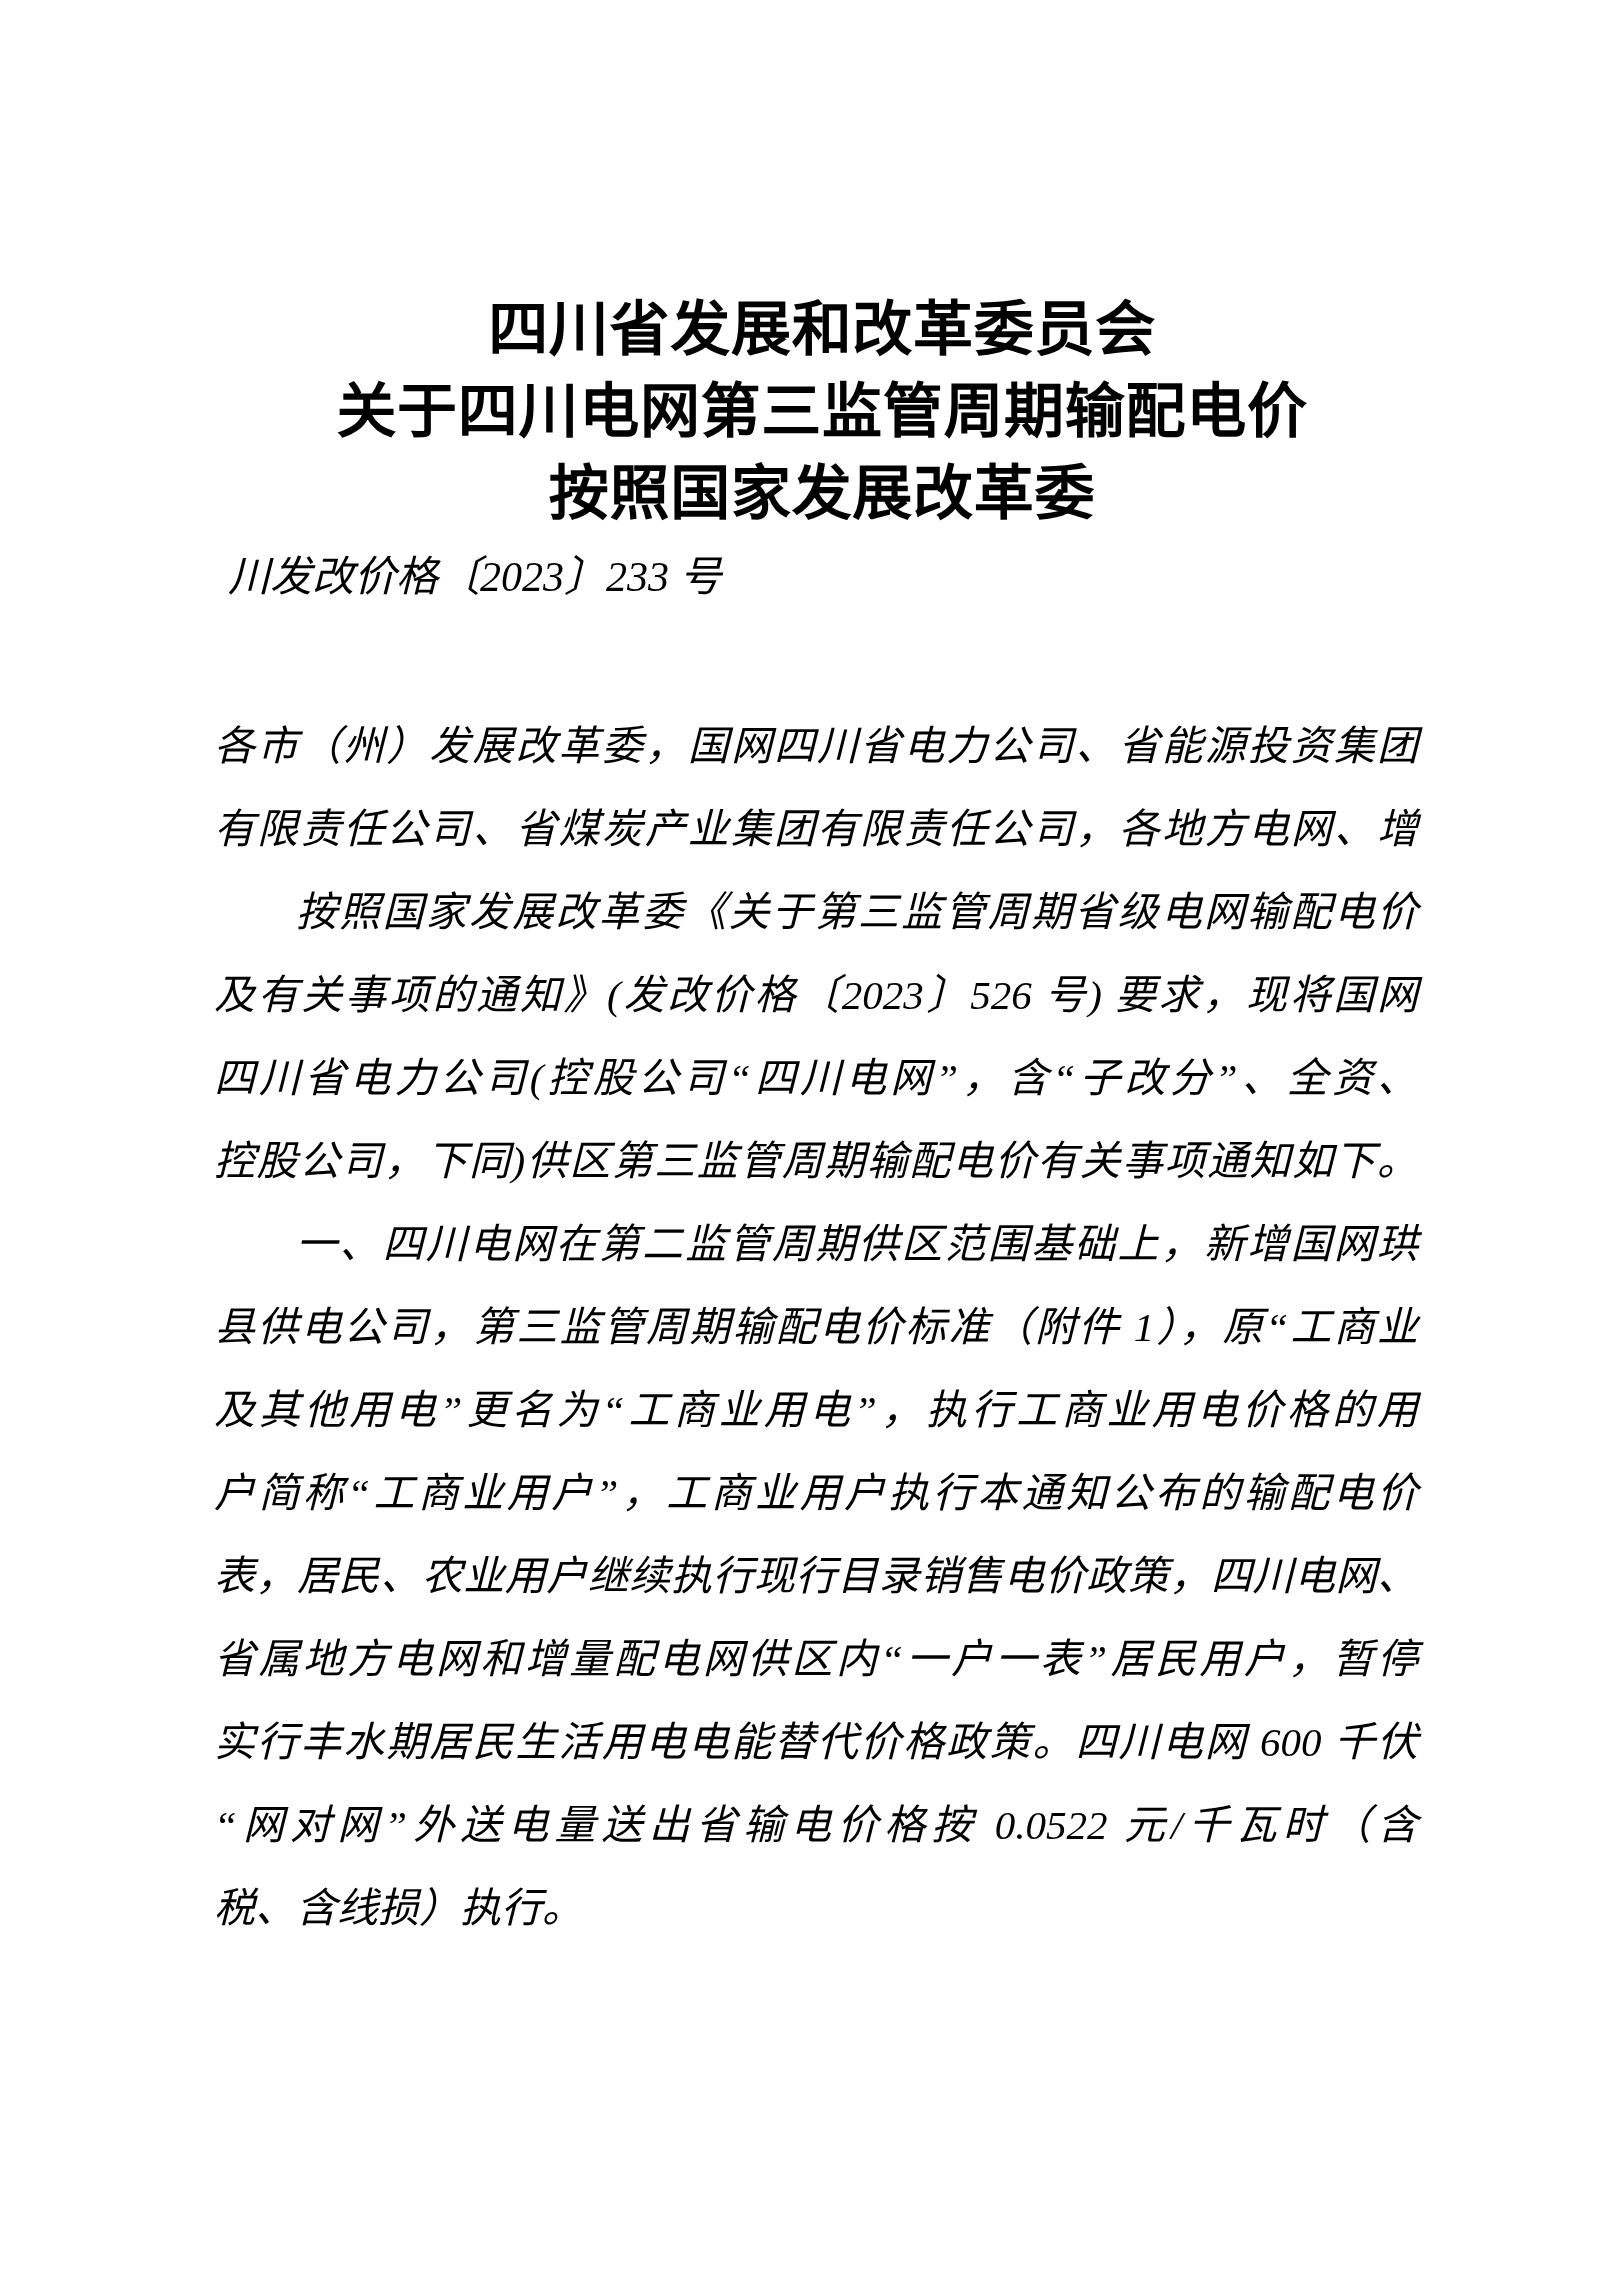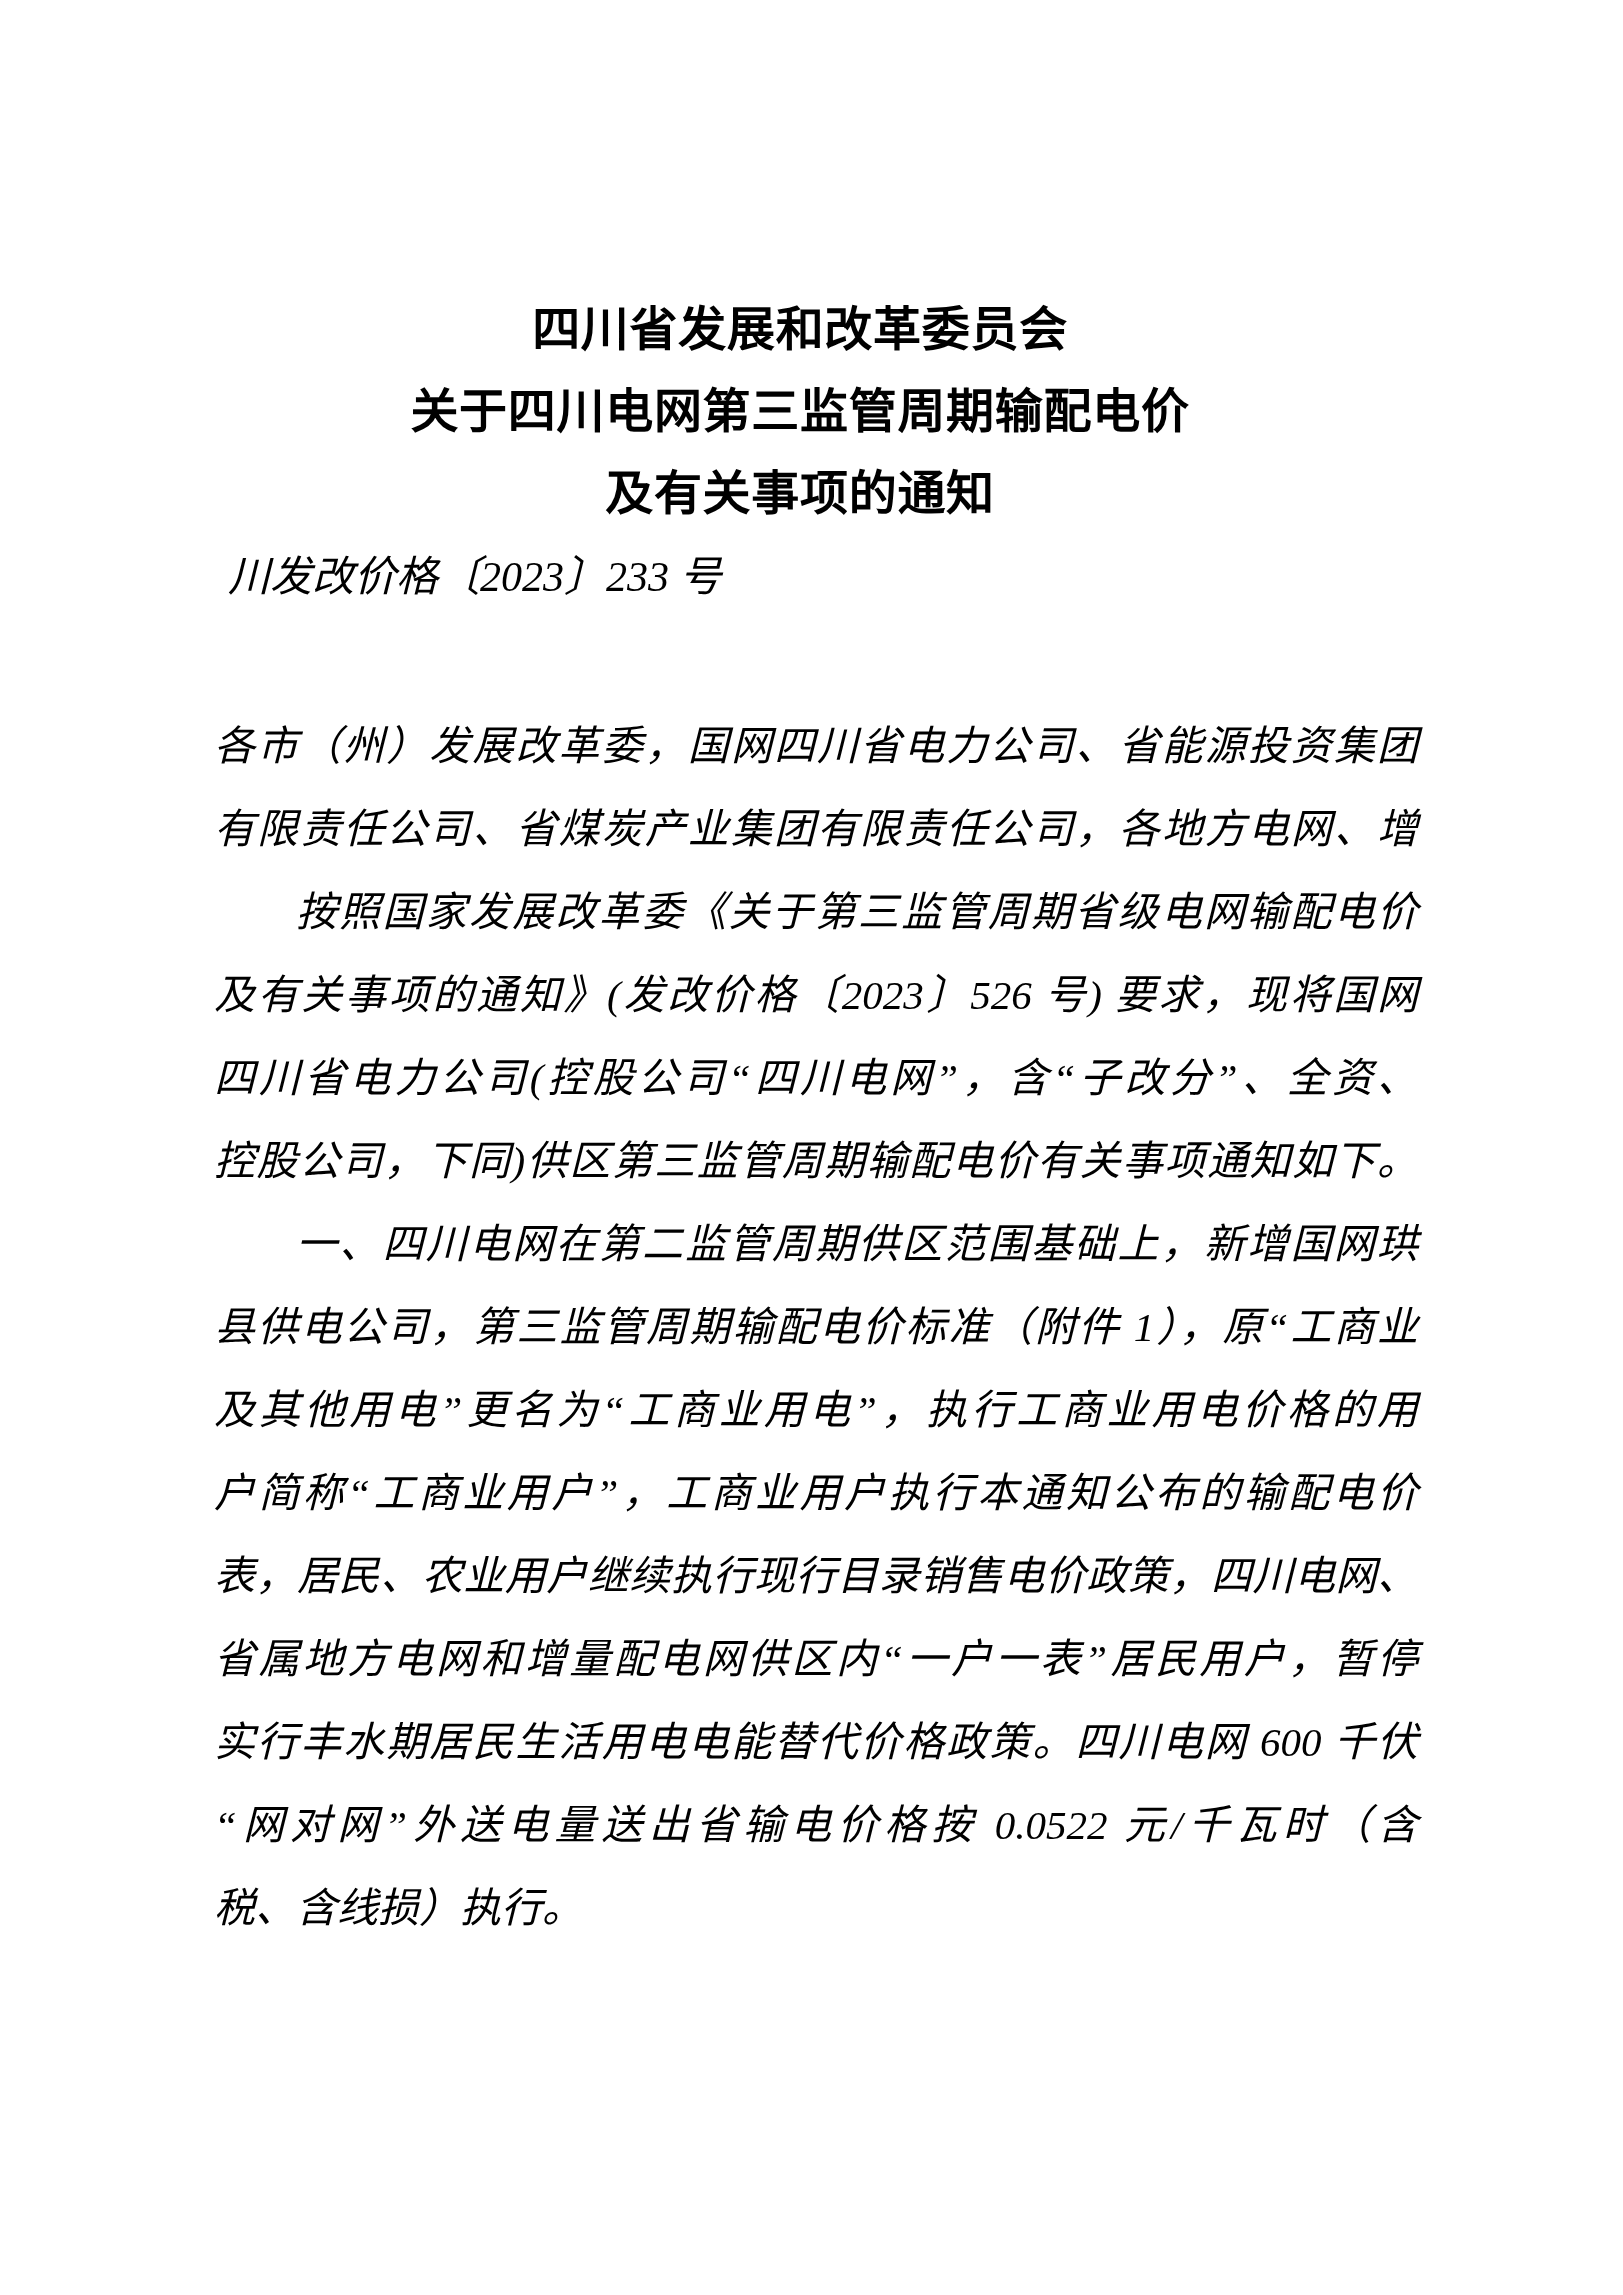--- a/index.html
+++ b/index.html
@@ -12,26 +12,26 @@
     width: 1623px;
     height: 2295px;
     background: #ffffff;
     color: #000000;
     overflow: hidden;
   }
   
   .title-block {
     position: absolute;
     top: 289px;
-    left: 198px;
+    left: 220px;
     width: 1204px;
     text-align: center;
     font-family: "Liberation Serif", "DejaVu Serif", serif;
     font-weight: bold;
-    font-size: 48px;
+    font-size: 60px;
     line-height: 82px;
     letter-spacing: 0.7px;
   }
   
   .doc-number {
     position: absolute;
     top: 547px;
     left: 228px;
     width: 1204px;
     text-align: left;
@@ -65,21 +65,21 @@
   section { margin: 0; padding: 0; }
 </style>
 </head>
 <body>
 
 <div class="page">
 
   <header class="title-block">
     <div class="title-line">四川省发展和改革委员会</div>
     <div class="title-line">关于四川电网第三监管周期输配电价</div>
-    <div class="title-line">及有关事项的通知</div>
+    <div class="title-line">按照国家发展改革委</div>
   </header>
 
   <div class="doc-number">川发改价格〔2023〕233 号</div>
 
   <main class="body-text">
 
     <section>
       <div class="bl j">各市（州）发展改革委，国网四川省电力公司、省能源投资集团</div>
       <div class="bl j">有限责任公司、省煤炭产业集团有限责任公司，各地方电网、增</div>
     </section>

